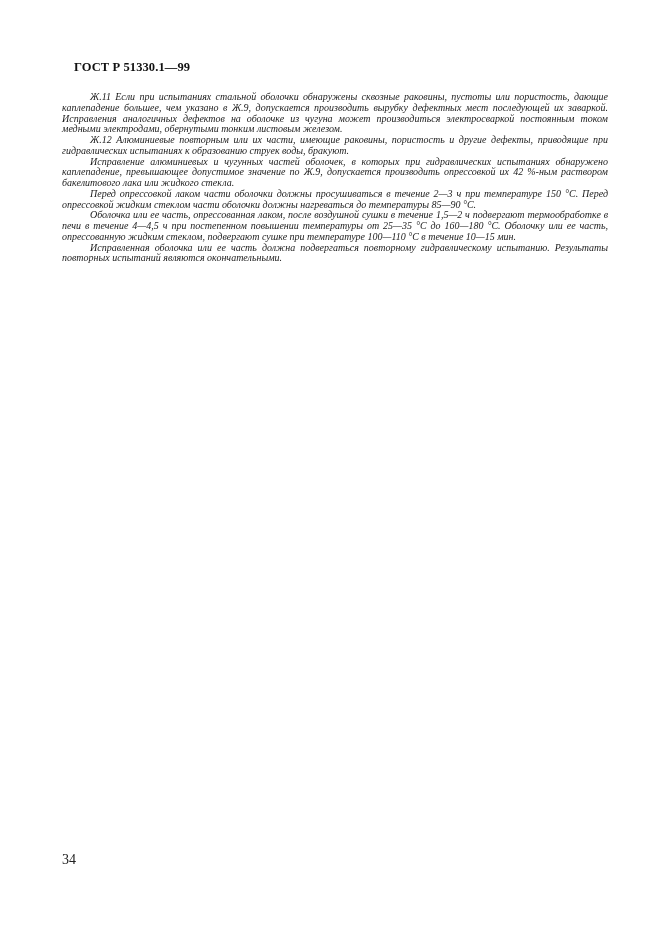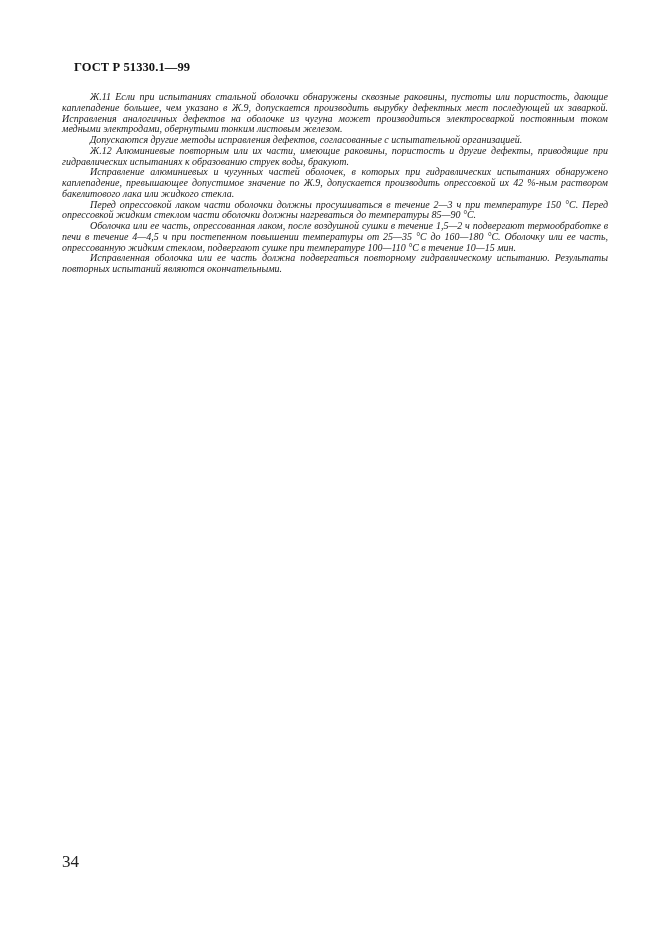--- a/index.html
+++ b/index.html
@@ -11,31 +11,30 @@
     }
     .body-text {
       position: absolute; left: 62px; top: 92px; width: 546px;
       font-family: "Liberation Serif", serif; font-style: italic;
       font-size: 10px; line-height: 10.75px; color: #1a1a1a;
       text-align: justify;
     }
     .body-text p { margin: 0; text-indent: 28px; }
     .page-num {
       position: absolute; left: 62px; top: 852px;
-      font-family: "Liberation Serif", serif; font-size: 17px; color: #222; text-align: right;
+      font-family: "Liberation Serif", serif; font-size: 14px; color: #222; text-align: right;
     }
   </style>
 </head>
 <body>
 
 <div class="header">ГОСТ Р 51330.1—99</div>
 
 <div class="body-text">
   <p>Ж.11 Если при испытаниях стальной оболочки обнаружены сквозные раковины, пустоты или пористость, дающие каплепадение большее, чем указано в Ж.9, допускается производить вырубку дефектных мест последующей их заваркой. Исправления аналогичных дефектов на оболочке из чугуна может производиться электросваркой постоянным током медными электродами, обернутыми тонким листовым железом.</p>
-  <p>Допускаются другие методы исправления дефектов, согласованные с испытательной организацией.</p>
   <p>Ж.12 Алюминиевые повторным или их части, имеющие раковины, пористость и другие дефекты, приводящие при гидравлических испытаниях к образованию струек воды, бракуют.</p>
   <p>Исправление алюминиевых и чугунных частей оболочек, в которых при гидравлических испытаниях обнаружено каплепадение, превышающее допустимое значение по Ж.9, допускается производить опрессовкой их 42 %-ным раствором бакелитового лака или жидкого стекла.</p>
   <p>Перед опрессовкой лаком части оболочки должны просушиваться в течение 2—3 ч при температуре 150 °С. Перед опрессовкой жидким стеклом части оболочки должны нагреваться до температуры 85—90 °С.</p>
   <p>Оболочка или ее часть, опрессованная лаком, после воздушной сушки в течение 1,5—2 ч подвергают термообработке в печи в течение 4—4,5 ч при постепенном повышении температуры от 25—35 °С до 160—180 °С. Оболочку или ее часть, опрессованную жидким стеклом, подвергают сушке при температуре 100—110 °С в течение 10—15 мин.</p>
   <p>Исправленная оболочка или ее часть должна подвергаться повторному гидравлическому испытанию. Результаты повторных испытаний являются окончательными.</p>
 </div>
 
 <div class="page-num">34</div>
 
 </body></html>

